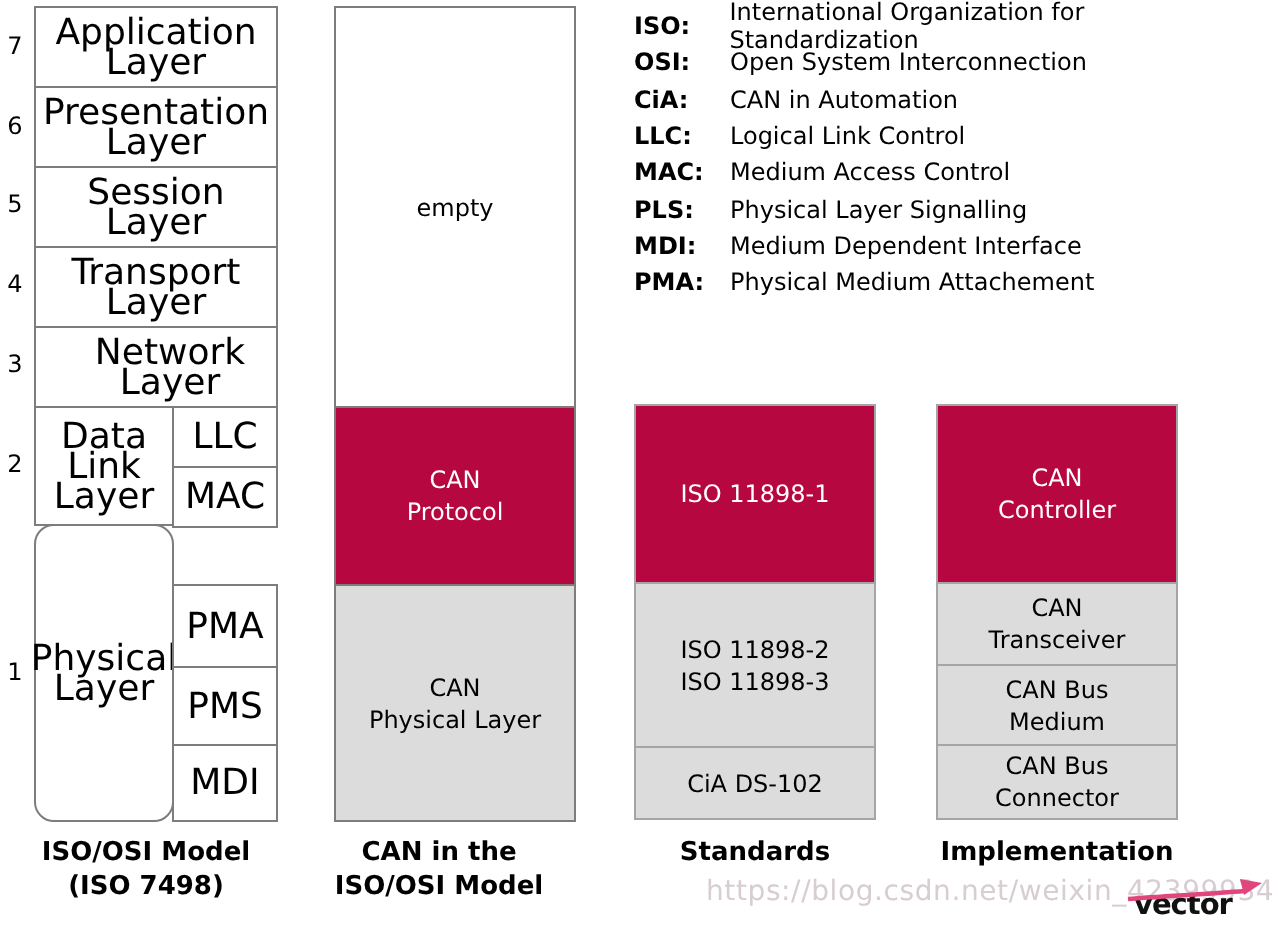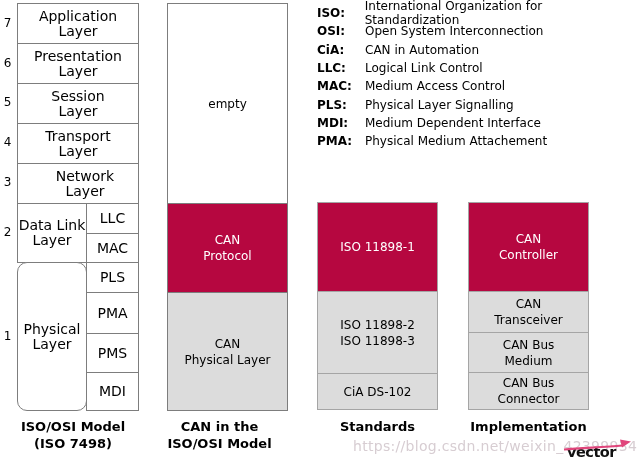--- a/index.html
+++ b/index.html
@@ -13,21 +13,21 @@
 
   
   .osi-num { position:absolute; left:1px; width:13px; height:18px;
     font-size:12px; text-align:center; line-height:18px; }
 
   
   .osi-table { position:absolute; left:17px; top:3px; width:122px; height:408px; }
   .cell {
     position:absolute; border:1px solid #7d7d7d; background:#fff;
     display:flex; align-items:center; justify-content:center;
-    text-align:center; font-size:14px; line-height:15px;
+    text-align:center; font-size:18px; line-height:15px;
   }
   .r0 { top:0;   left:0; width:122px; height:41px; }
   .r1 { top:40px; left:0; width:122px; height:41px; }
   .r2 { top:80px; left:0; width:122px; height:41px; }
   .r3 { top:120px;left:0; width:122px; height:41px; }
   .r4 { top:160px;left:0; width:122px; height:41px;padding-left:14px; }
   .dl-label  { top:200px; left:0;    width:70px;  height:60px; }
   .sub-llc   { top:200px; left:69px; width:53px;  height:31px; }
   .sub-mac   { top:230px; left:69px; width:53px;  height:31px; }
   .ph-label  { top:259px; left:0;    width:70px;  height:149px;border-radius:10px; }
@@ -109,21 +109,20 @@
   <div class="cell r3 preline">Transport
 Layer</div>
   <div class="cell r4 preline">Network
 Layer</div>
   <div class="cell dl-label preline">Data Link
 Layer</div>
   <div class="cell sub-llc">LLC</div>
   <div class="cell sub-mac">MAC</div>
   <div class="cell ph-label preline">Physical
 Layer</div>
-  <div class="cell sub-pls">PLS</div>
   <div class="cell sub-pms">PMS</div>
   <div class="cell sub-pma">PMA</div>
   <div class="cell sub-mdi">MDI</div>
 </div>
 
 <div class="stackcol col-can">
   <div class="box can-empty">empty</div>
   <div class="box red can-red preline">CAN
 Protocol</div>
   <div class="box gray can-gray preline">CAN

